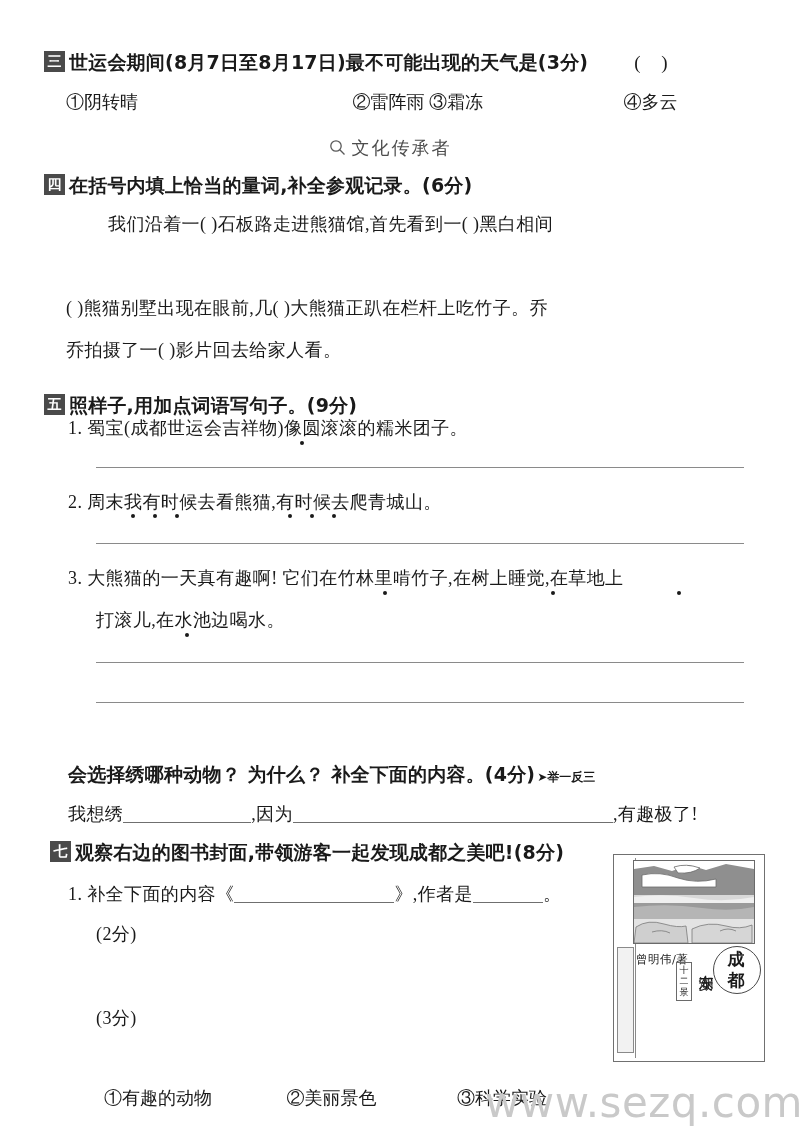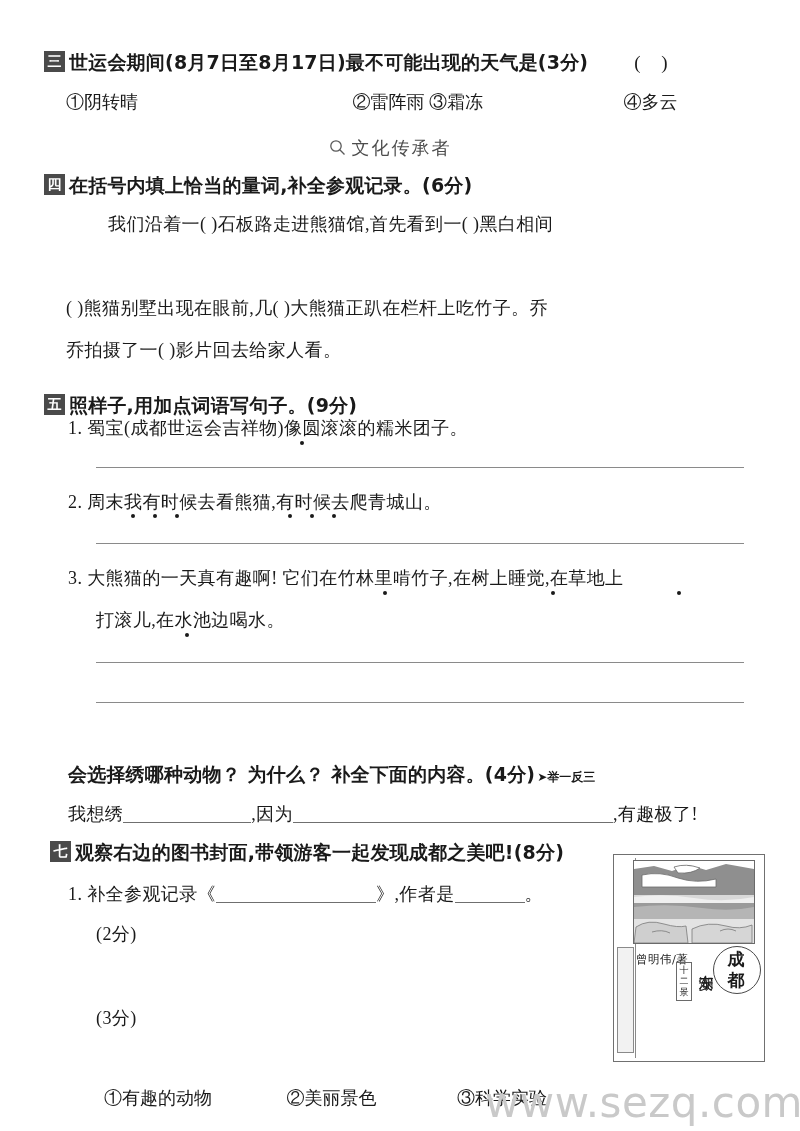--- a/index.html
+++ b/index.html
@@ -300,21 +300,21 @@
   <div class="body-line" style="left:68px; top:802px;">
     <span>我想绣</span><span class="ul" style="width:128px;"></span><span>,因为</span><span class="ul" style="width:320px;"></span><span>,有趣极了!</span>
   </div>
 
   <div class="q-head" style="left:44px; top:840px;margin-left:6px;">
     <span class="secnum">七</span><span>观察右边的图书封面,带领游客一起发现成都之美吧!(8分)</span>
   </div>
 
   <div class="body-line" style="left:68px; top:882px;">
     <span>1.</span>
-    <span>补全参观记录《</span><span class="ul" style="width:160px;"></span><span>》,作者是</span><span class="ul" style="width:70px;"></span><span>。</span>
+    <span>补全下面的内容《</span><span class="ul" style="width:160px;"></span><span>》,作者是</span><span class="ul" style="width:70px;"></span><span>。</span>
   </div>
   <div class="body-line" style="left:96px; top:922px;">(2分)</div>
 
   <div class="body-line" style="left:96px; top:1006px;">(3分)</div>
 
   <div class="opts" style="left:104px; top:1048px;margin-top:38px;">
     <span class="opt" style="width:178px;">①有趣的动物</span>
     <span class="opt" style="width:166px;">②美丽景色</span>
     <span class="opt">③科学实验</span>
   </div>

